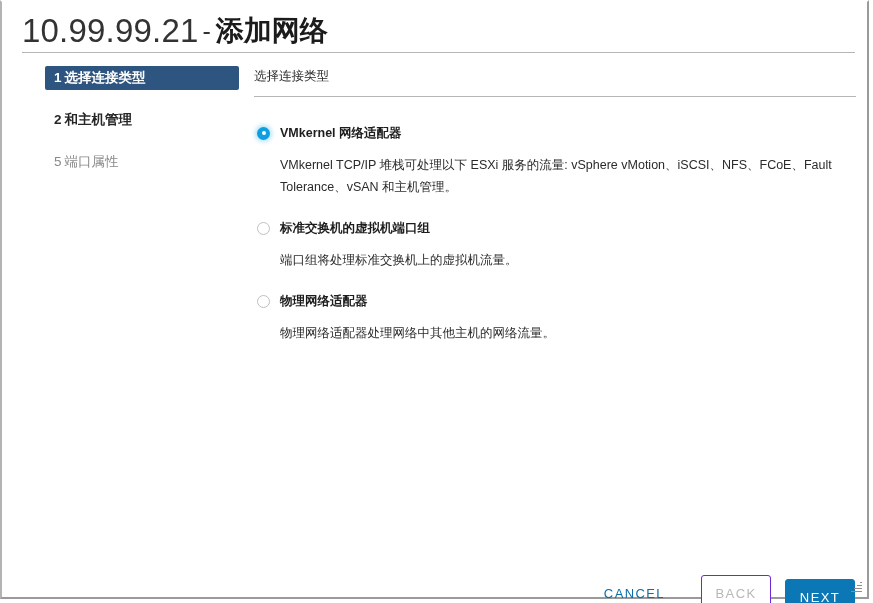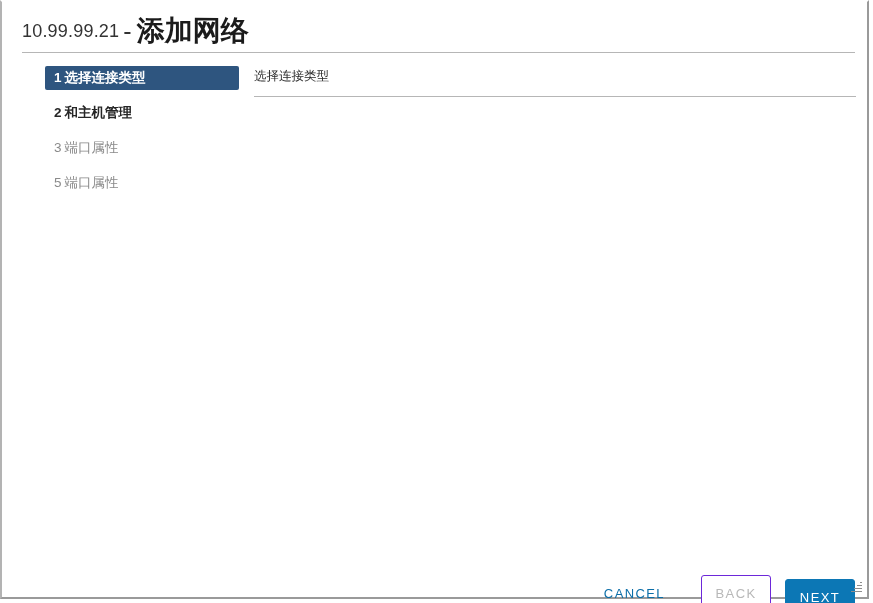--- a/index.html
+++ b/index.html
@@ -34,21 +34,21 @@
   .title-wrap {
     position: absolute;
     left: 20px;
     top: 12px;
     width: 830px;
     height: 34px;
     display: flex;
     align-items: center;
   }
   .title-ip {
-    font-size: 18px;
+    font-size: 33px;
     font-weight: 300;
     color: #333333;
     letter-spacing: 0.2px;
     white-space: nowrap;
   }
   .title-sep {
     font-size: 25px;
     font-weight: 300;
     color: #333333;
     margin: 0 5px 0 4px;
@@ -75,21 +75,21 @@
     top: 64px;
     width: 194px;
   }
   .step {
     height: 24px;
     line-height: 24px;
     font-size: 13.5px;
     padding-left: 9px;
     box-sizing: border-box;
     white-space: nowrap;
-    margin-bottom: 11px;
+    margin-bottom: 18px;
     color: #8a8a8a;
     font-weight: 400;
   }
   .step .num { margin-right: 3px; }
   .step.active {
     background: #2e557f;
     color: #ffffff;
     font-weight: 700;
     border-radius: 2px;
   }
@@ -246,36 +246,52 @@
   <div class="title-divider"></div>
 
   <div class="steps">
     <div class="step active">
       <span class="num">1</span><span>选择连接类型</span>
     </div>
     <div class="step done">
       <span class="num">2</span><span>和主机管理</span>
     </div>
     <div class="step">
-      <span class="num">3</span><span>端口属性</span>
-    </div>
-    <div class="step">
       <span class="num">5</span><span>端口属性</span>
     </div>
   </div>
 
   <div class="content">
     <div class="content-head-line">选择连接类型</div>
     <div class="content-divider"></div>
 
     <div class="options">
 
-
-
       <div class="option">
+        <div class="option-row">
+          <span class="radio checked"></span>
+          <span class="option-label">VMkernel 网络适配器</span>
+        </div>
+        <div class="option-desc">VMkernel TCP/IP 堆栈可处理以下 ESXi 服务的流量: vSphere vMotion、iSCSI、NFS、FCoE、Fault Tolerance、vSAN 和主机管理。</div>
+      </div>
+
+      <div class="option">
+        <div class="option-row">
+          <span class="radio"></span>
+          <span class="option-label">标准交换机的虚拟机端口组</span>
+        </div>
+        <div class="option-desc">端口组将处理标准交换机上的虚拟机流量。</div>
+      </div>
+
+      <div class="option">
+        <div class="option-row">
+          <span class="radio"></span>
+          <span class="option-label">物理网络适配器</span>
+        </div>
+        <div class="option-desc">物理网络适配器处理网络中其他主机的网络流量。</div>
       </div>
 
     </div>
   </div>
 
   <div class="footer">
     <button class="btn btn-cancel">CANCEL</button>
     <button class="btn btn-back">BACK</button>
     <button class="btn btn-next">NEXT</button>
   </div>

